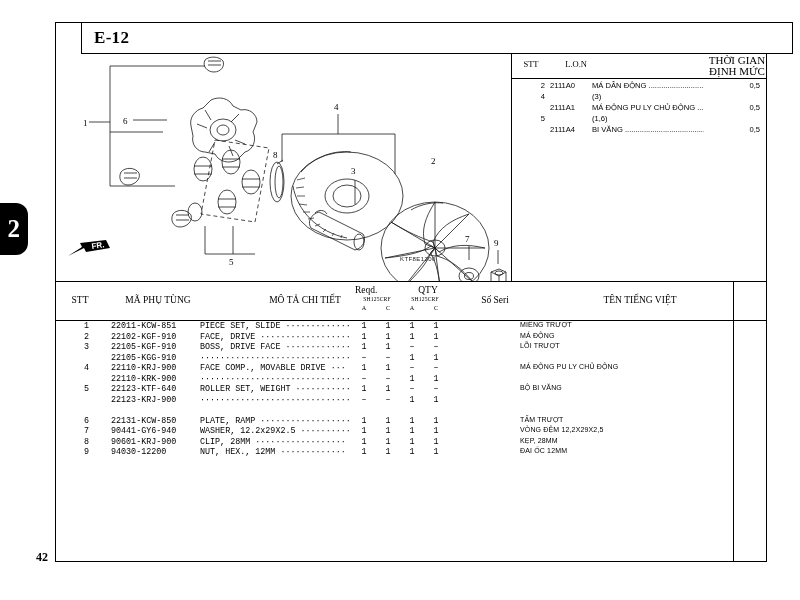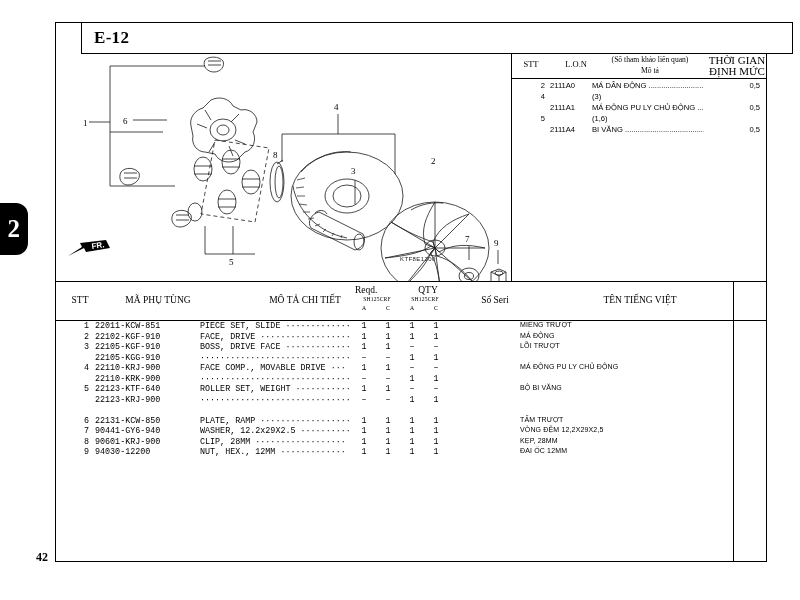--- a/index.html
+++ b/index.html
@@ -227,21 +227,21 @@
     width: 712px; height: 241px;
   }
   .prow {
     position: relative;
     height: 10.5px;
     font-family: "Liberation Mono", monospace;
     font-size: 8.4px;
     white-space: pre;
   }
   .p-stt  { position: absolute; left: 18px;  width: 16px; text-align: right; }
-  .p-num  { position: absolute; left: 40px; text-align: right; }
+  .p-num  { position: absolute; left: 56px; text-align: right; }
   .p-desc { position: absolute; left: 145px; }
   .p-q1   { position: absolute; left: 305px; width: 8px; text-align: center; }
   .p-q2   { position: absolute; left: 329px; width: 8px; text-align: center; }
   .p-q3   { position: absolute; left: 353px; width: 8px; text-align: center; }
   .p-q4   { position: absolute; left: 377px; width: 8px; text-align: center; }
   .p-vn   {
     position: absolute; left: 465px;
     font-family: "Liberation Sans", sans-serif;
     font-size: 7px;
     letter-spacing: .15px;
@@ -404,24 +404,20 @@
       <text x="26" y="11" font-family="Liberation Sans, sans-serif" font-size="8" font-weight="bold" fill="#fff" transform="rotate(-8 26 11)">FR.</text>
     </svg>
   </div>
 
   <div class="illus-code">KTF8E1200</div>
 
   <div class="ref">
     <div class="ref-head">
       <div class="ref-h-stt">STT</div>
       <div class="ref-h-lon">L.O.N</div>
-      <div class="ref-h-desc">
-        <div>(Số tham khảo liên quan)</div>
-        <div>Mô tả</div>
-      </div>
       <div class="ref-h-time">
         <div>THỜI GIAN</div>
         <div>ĐỊNH MỨC</div>
       </div>
     </div>
     <div class="ref-body" id="ref-body">
         <div class="ref-row">
           <div class="r-stt">2</div>
           <div class="r-lon">2111A0</div>
           <div class="r-desc">MÁ DẪN ĐỘNG ...................................</div>

